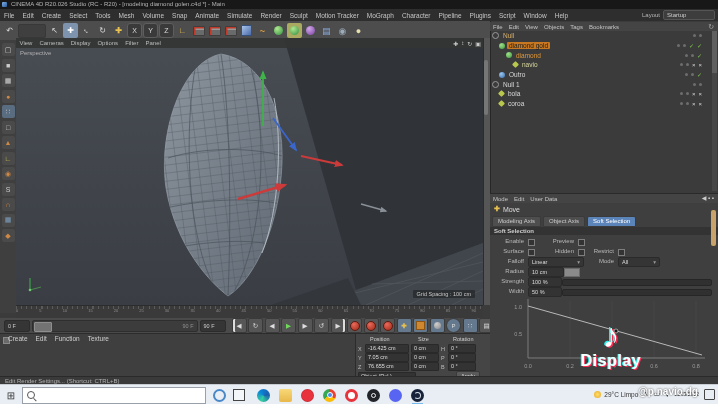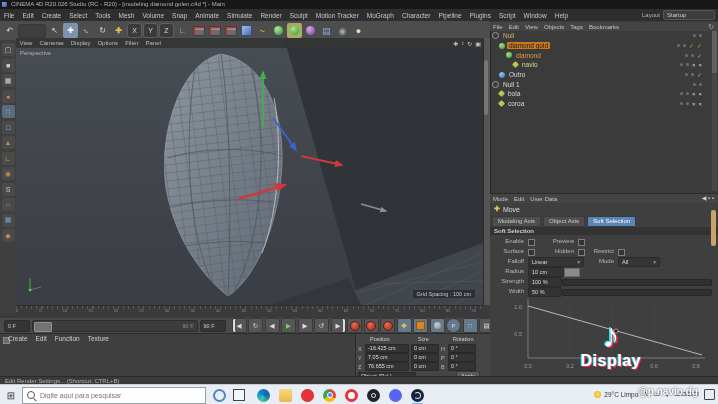--- a/index.html
+++ b/index.html
@@ -566,21 +566,20 @@
   <div id="amtanstrip" class="abs"></div>
 
   <div id="statusbar" class="abs">
     <span>Edit Render Settings... (Shortcut: CTRL+B)</span>
   </div>
 
   <div id="taskbar" class="abs">
     <div id="startbtn">⊞</div>
     <div id="searchbox">
       <span class="mag"></span>
-      <input placeholder="Digite aqui para pesquisar" style="">
     </div>
     <div id="tkcortana"></div>
     <div id="tktview"></div>
     <div id="tkicons">
         <span class="tki tk-edge"></span>
         <span class="tki tk-folder"></span>
         <span class="tki tk-operagx"></span>
         <span class="tki tk-chrome"></span>
         <span class="tki tk-opera"></span>
         <span class="tki tk-obs"></span>

